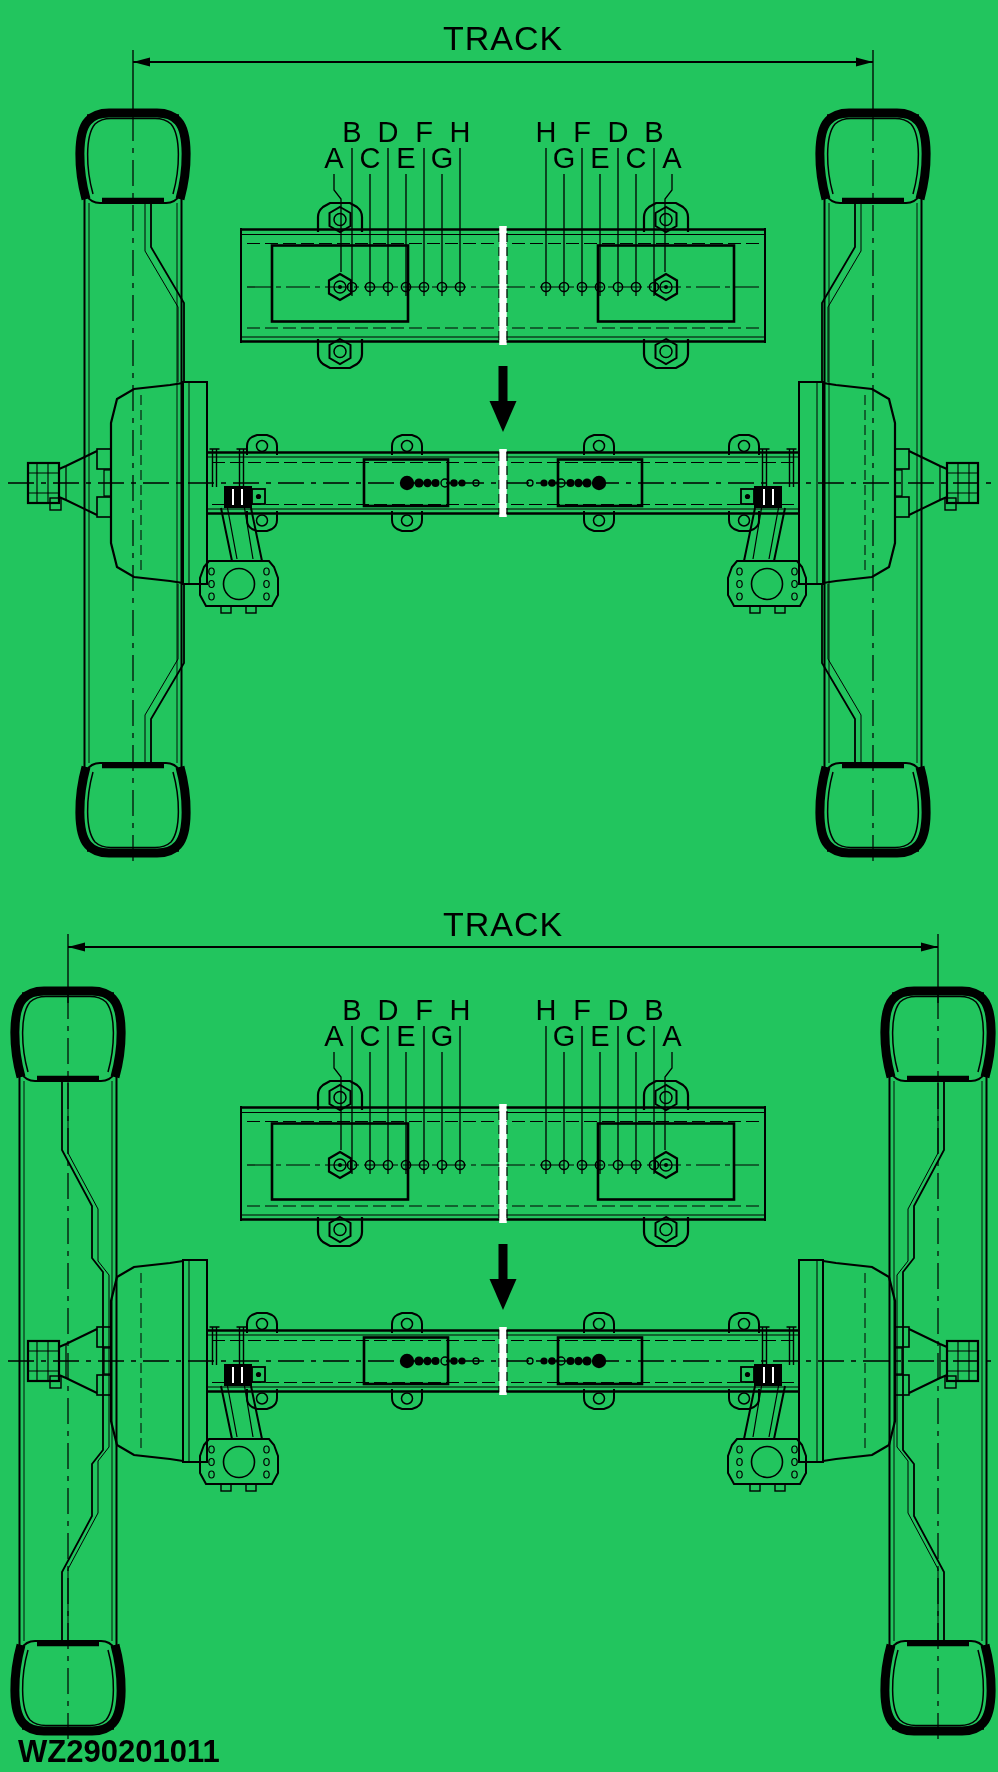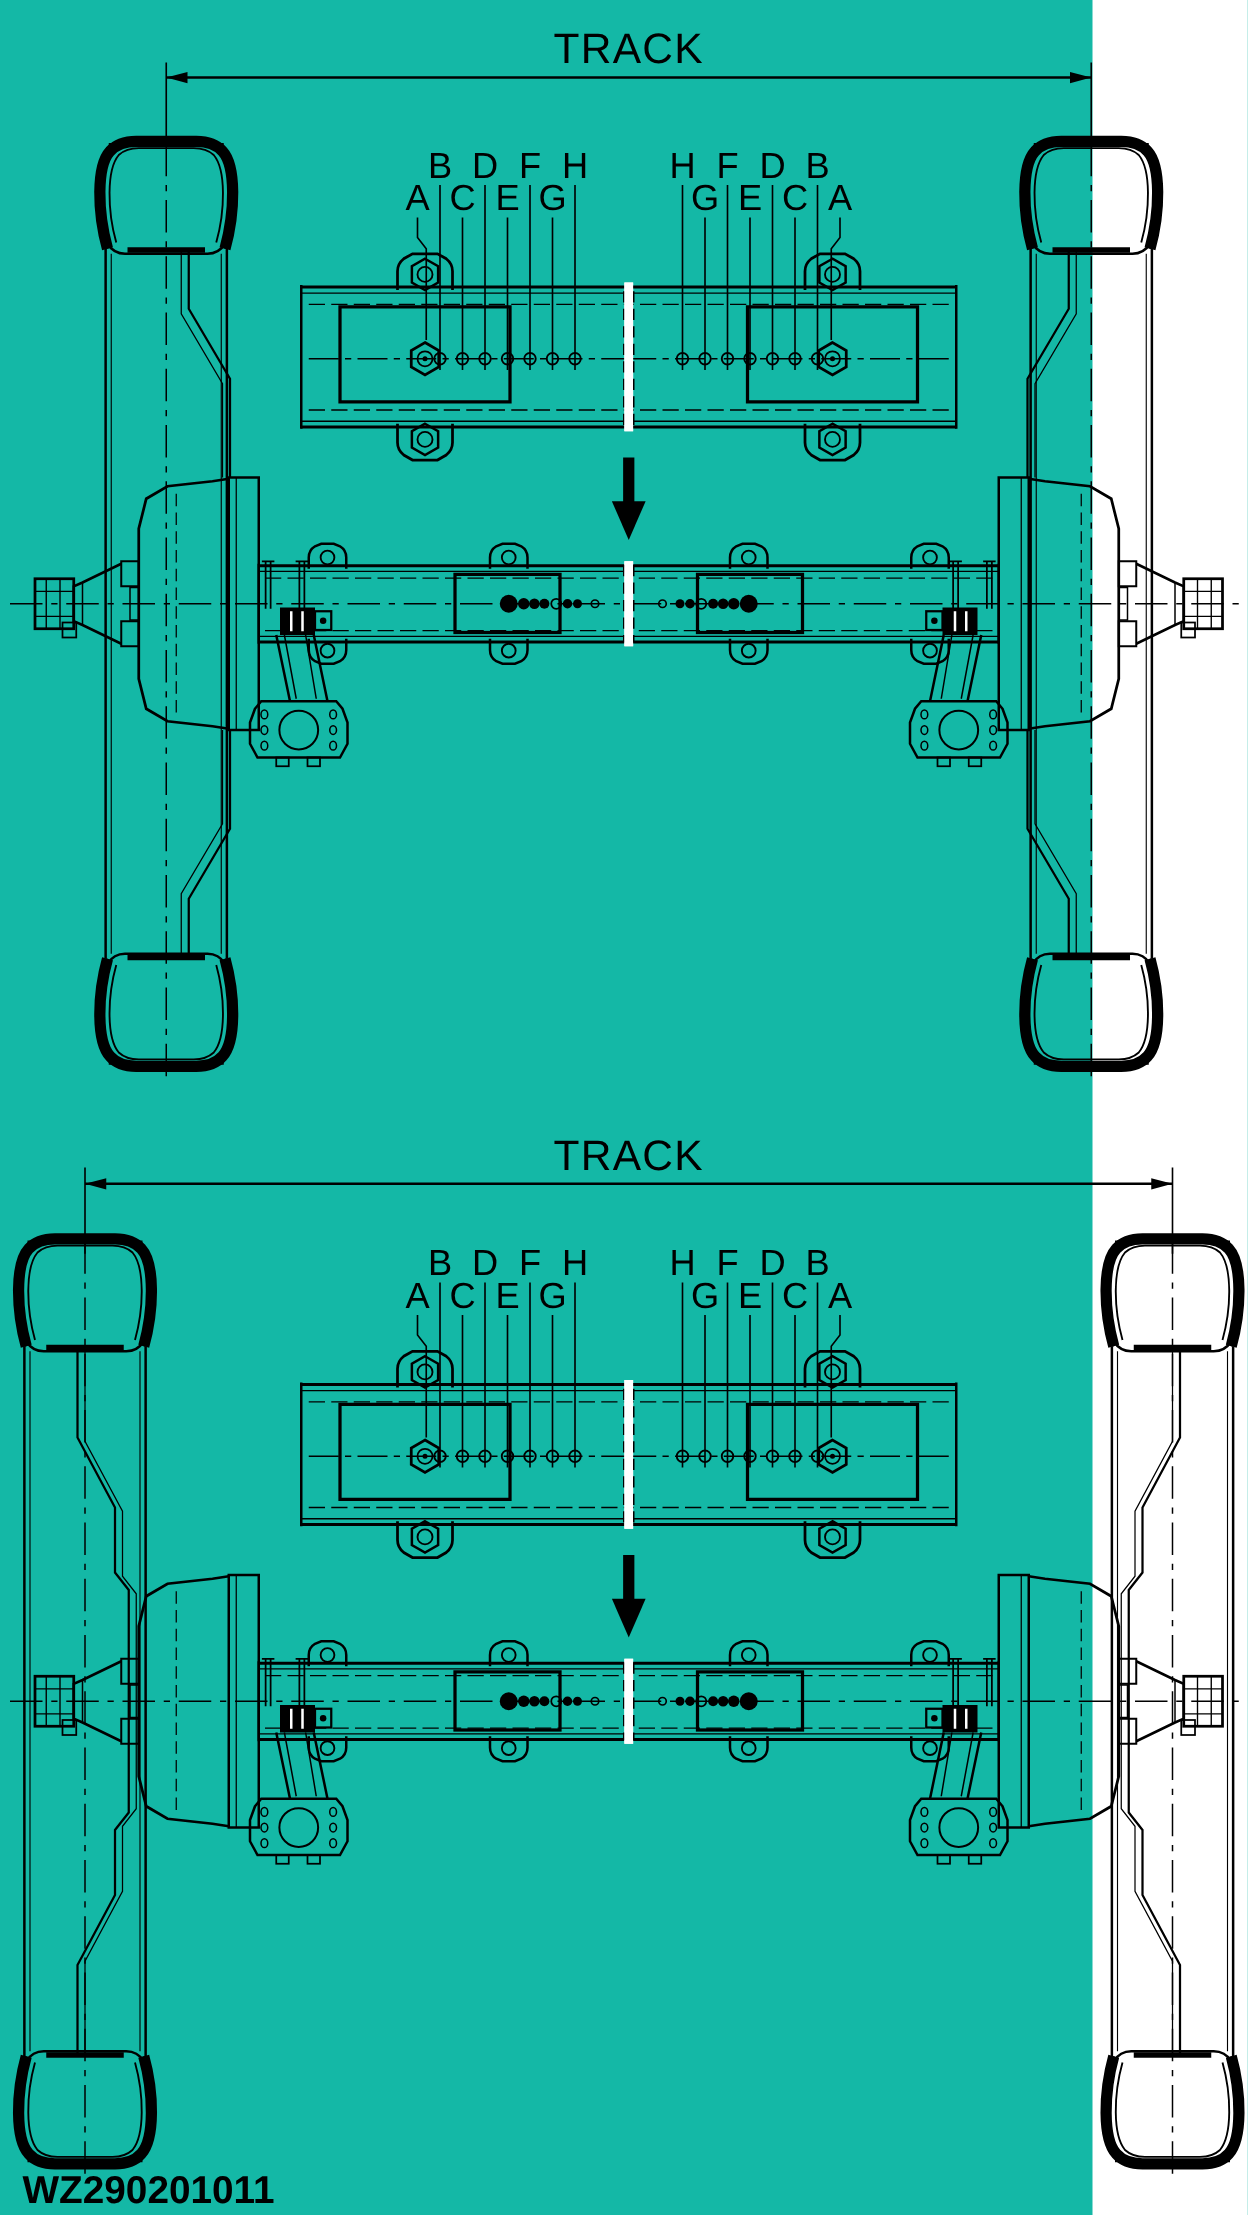--- a/index.html
+++ b/index.html
@@ -1,16 +1,16 @@
 <!DOCTYPE html>
 <html><head>
 <meta charset="utf-8">
 <style>
   html,body{margin:0;padding:0;background:#ffffff;}
-  .page{width:874px;height:1772px;position:relative;background:#14b8a6;}
+  .page{width:998px;height:1772px;position:relative;background:#22c55e;}
   svg{display:block;}
   svg text{font-family:"Liberation Sans","DejaVu Sans",sans-serif;fill:#000;}
   .lbl{font-size:29px;}
   .track{font-size:34px;letter-spacing:1px;}
   .code{font-size:31px;font-weight:bold;}
   .ln{stroke:#000;fill:none;}
 </style>
 </head>
 <body>
 

